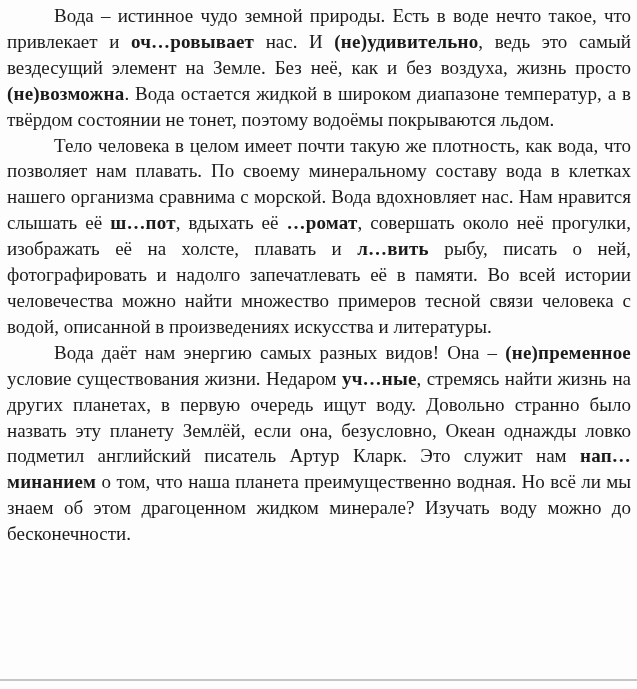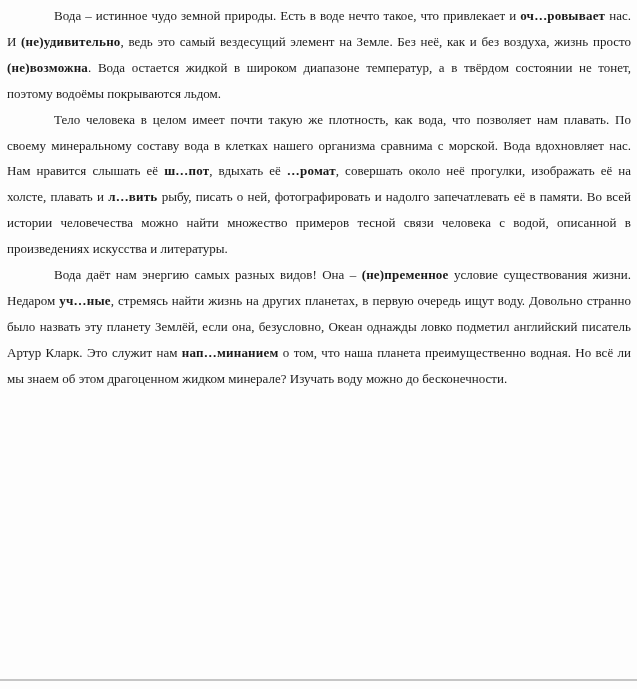--- a/index.html
+++ b/index.html
@@ -18,21 +18,21 @@
     width: 637px;
     height: 689px;
     background: var(--page-bg, #fdfdfd);
     box-sizing: border-box;
   }
   .text-content {
     box-sizing: border-box;
     width: 100%;
     padding: 3px 6px 0 7px;
     color: var(--text-color, #1b1b1b);
-    font-size: 13px;
+    font-size: 19px;
     line-height: 25.9px;
     text-align: justify;
   }
   .text-content p {
     margin: 0;
     text-indent: 47px;
   }
   .text-content b {
     font-weight: bold;
     letter-spacing: 0.2px;

